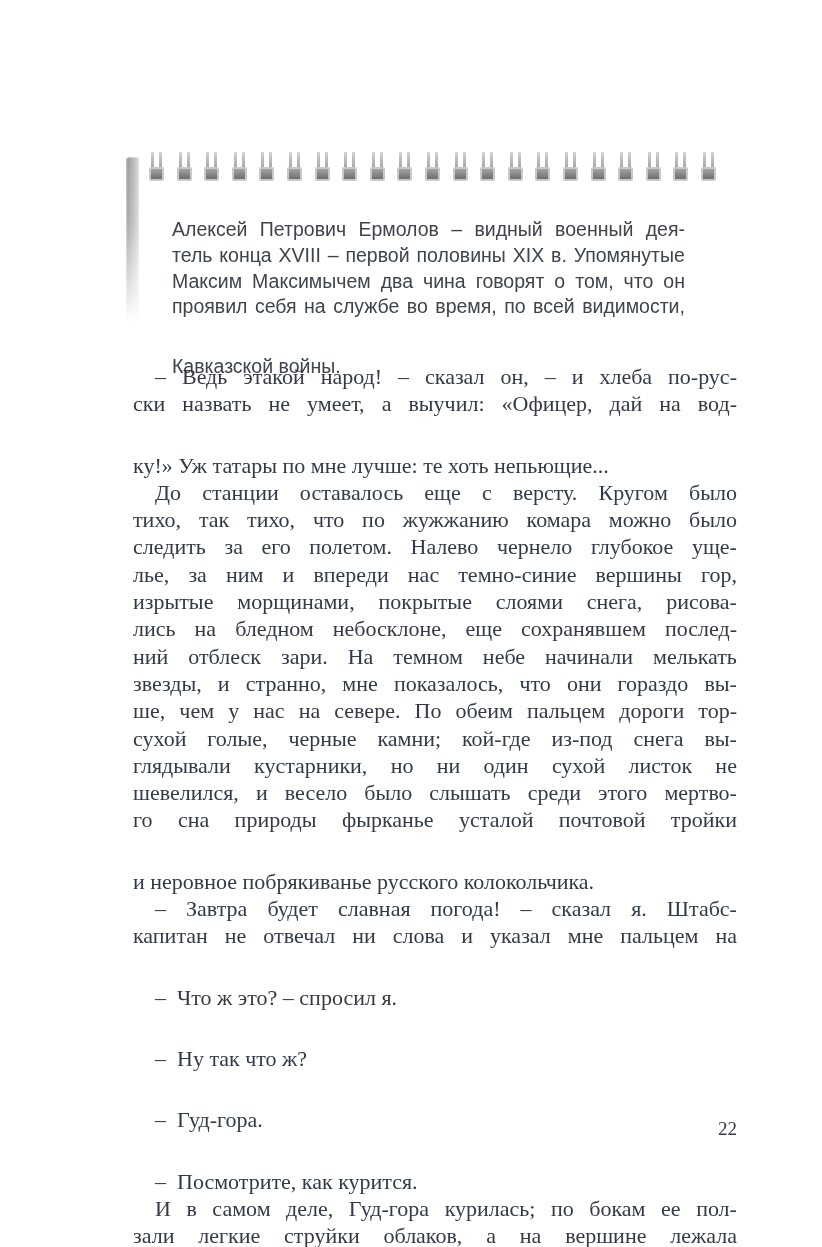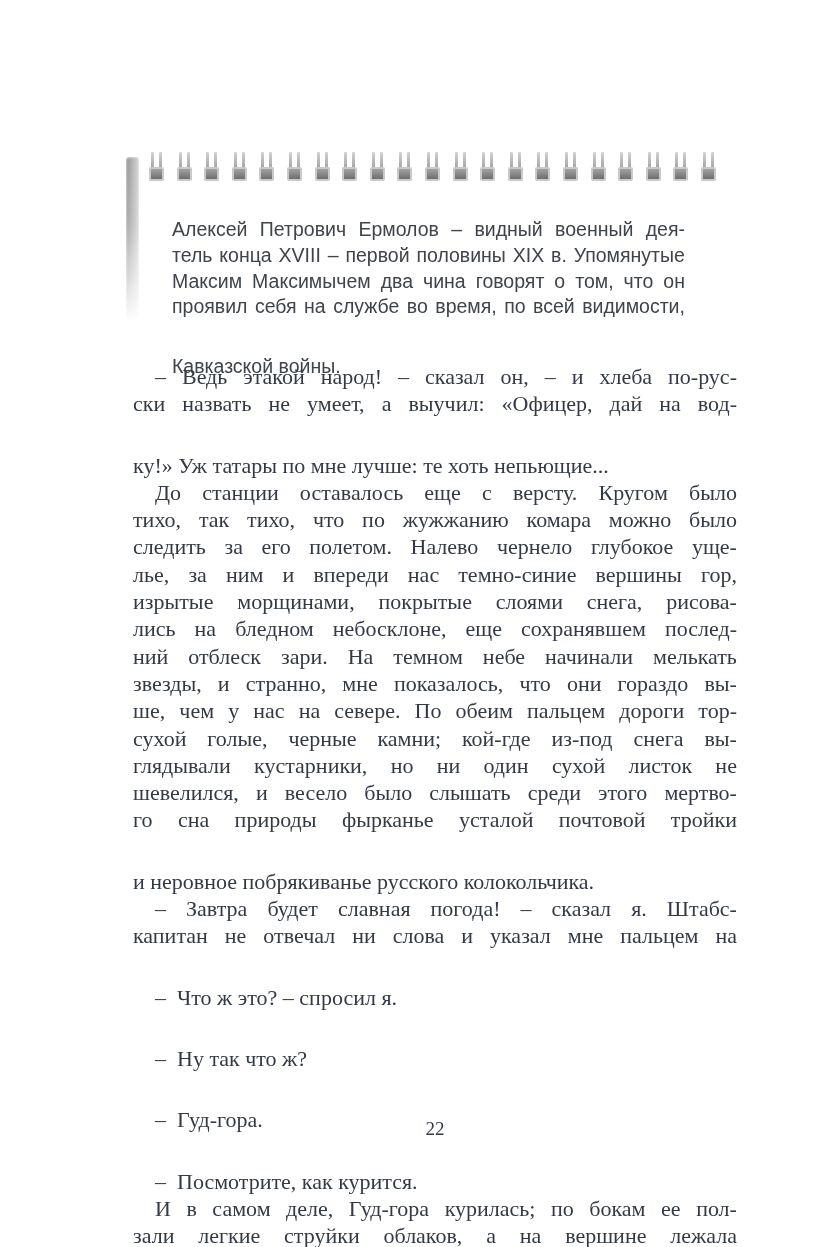--- a/index.html
+++ b/index.html
@@ -27,21 +27,21 @@
   .footnote .line{height:25.8px;line-height:25.8px;}
 
   .body-text{position:absolute;left:133px;top:363px;width:604px;
     font-family:"Liberation Serif",serif;font-size:22px;color:#333a45;}
   .body-text .line{height:27.3px;line-height:27.3px;}
 
   .line.jst{display:flex;justify-content:space-between;}
   .line.ind{padding-left:22px;}
   .line.lft{white-space:pre;margin-top:34px;}
 
-  .page-number{position:absolute;left:133px;top:1118px;width:604px;text-align:center;
+  .page-number{position:absolute;left:133px;top:1118px;width:604px;text-align:right;
     font-family:"Liberation Serif",serif;font-size:19px;color:#333a45;}
 </style>
 </head>
 <body>
 
 <div class="screen">
 
   <div class="binding">
       <div class="ring">
         <div class="prongs">

